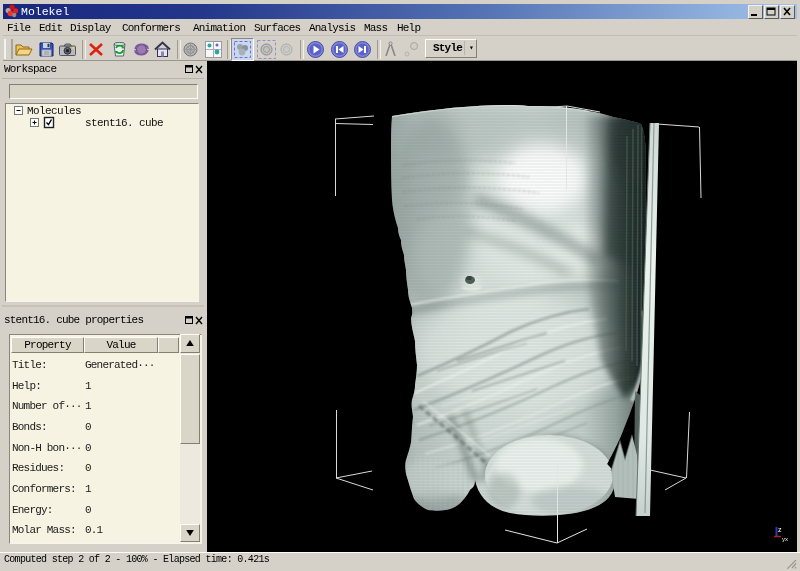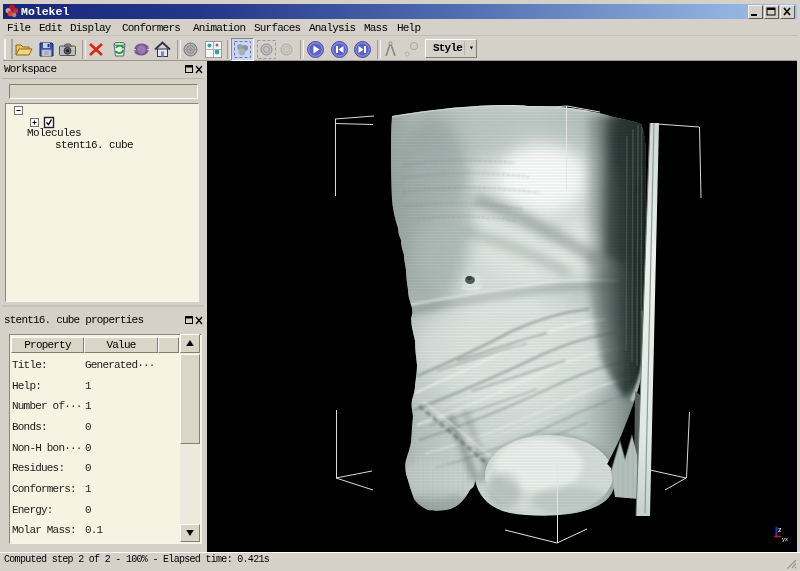--- a/index.html
+++ b/index.html
@@ -2,40 +2,40 @@
 <html><head>
 <meta charset="utf-8">
 <style>
 html,body{margin:0;padding:0;}
 body{width:800px;height:571px;overflow:hidden;background:#d5d1c8;position:relative;
   font-family:"Liberation Mono",monospace;}
 .abs{position:absolute;}
 
 #titlebar{left:3px;top:4px;width:794px;height:15px;
   background:linear-gradient(to right,#17277d 0%,#24378b 25%,#5472b4 60%,#8fb0dd 90%,#a3c0e8 100%);}
-#title-text{left:21px;top:5px;color:#fff;font-size:11.5px;font-weight:bold;letter-spacing:0px;line-height:14px;text-align:right;}
+#title-text{left:21px;top:5px;color:#fff;font-size:11.5px;font-weight:normal;letter-spacing:0px;line-height:14px;text-align:right;}
 .tbtn{top:5px;width:15px;height:14px;background:#d5d1c8;border:1px solid;border-color:#f4f2ee #5a5a5a #5a5a5a #f4f2ee;box-sizing:border-box;}
 .tbtn svg{display:block;margin:0 auto;}
 
 #menubar{left:3px;top:20px;width:794px;height:16px;background:#d5d1c8;color:#000;
   font-size:11px;letter-spacing:-0.8px;line-height:16px;}
 
 #toolbar{left:3px;top:36px;width:794px;height:25px;background:#d5d1c8;border-bottom:1px solid #9a968c;box-sizing:border-box;}
 .ticon{top:40px;width:19px;height:19px;}
 .tsep{top:40px;width:2px;height:19px;border-left:1px solid #a09c92;border-right:1px solid #f2f0ea;}
 .tgrip{left:4px;top:39px;width:5px;height:20px;border-left:2px solid #f4f2ee;border-right:2px solid #a8a49a;}
 
 #dock{left:2px;top:61px;width:204px;height:490px;background:#d5d1c8;}
 .ptitle{color:#000;font-size:11px;letter-spacing:-0.8px;}
 .pframe{background:#f6f3e2;border:1px solid;border-color:#8a867c #f6f4ee #f6f4ee #8a867c;box-sizing:border-box;}
 
 #ws-title{left:4px;top:63px;}
 #ws-combo{left:9px;top:84px;width:189px;height:15px;background:#d8d4c6;border:1px solid;border-color:#84806f #fdfcf8 #fdfcf8 #84806f;box-sizing:border-box;}
 #ws-tree{left:5px;top:103px;width:194px;height:199px;}
-.treetxt{font-size:11px;letter-spacing:-0.6px;color:#111;margin-top:22px;}
+.treetxt{font-size:11px;letter-spacing:-0.6px;color:#111;}
 
 #pr-title{left:4px;top:314px;}
 #pr-table{left:9px;top:334px;width:193px;height:210px;}
 .hbtn{top:337px;height:16px;background:#d9d5c7;border:1px solid;border-color:#fdfcf8 #84806f #84806f #fdfcf8;box-sizing:border-box;color:#000;font-size:11px;letter-spacing:-0.8px;text-align:center;line-height:14px;}
 .prow{font-size:11px;letter-spacing:-0.8px;color:#1a1a1a;}
 
 #statusbar{left:0px;top:552px;width:800px;height:19px;background:#d5d1c8;}
 #status-text{left:4px;top:554px;font-size:10px;letter-spacing:-0.7px;color:#000;}
 
 #view{left:207px;top:61px;width:590px;height:491px;background:#000;}
@@ -212,21 +212,21 @@
 <div class="tsep abs" style="left:377px;"></div>
 </div>
 
 <div id="dock" class="abs"></div>
 
 <div id="ws-title" class="abs ptitle">Workspace</div>
 <div class="abs" style="left:2px;top:78px;width:202px;height:1px;background:#b8b4aa;"></div>
 <div id="ws-combo" class="abs"></div>
 <div id="ws-tree" class="abs pframe"></div>
 <div class="abs treetxt" style="left:27px;top:105px;">Molecules</div>
-<div class="abs treetxt" style="left:55px;top:117px;">stent16. cube</div>
+<div class="abs treetxt" style="left:55px;top:117px;padding-left:30px;">stent16. cube</div>
 
 <svg class="abs" style="left:5px;top:103px;" width="60" height="30" viewBox="0 0 60 30">
  <rect x="9.5" y="3.5" width="8" height="8" fill="#fff" stroke="#777"></rect>
  <line x1="11.5" y1="7.5" x2="15.5" y2="7.5" stroke="#000"></line>
  <rect x="25.5" y="15.5" width="8" height="8" fill="#fff" stroke="#777"></rect>
  <line x1="27.5" y1="19.5" x2="31.5" y2="19.5" stroke="#000"></line>
  <line x1="29.5" y1="17.5" x2="29.5" y2="21.5" stroke="#000"></line>
  <rect x="39.5" y="14.5" width="9" height="10" fill="#fff" stroke="#222" stroke-width="1.4"></rect>
  <path d="M41.5,19.5 L43.5,21.5 L46.5,16.5" fill="none" stroke="#000" stroke-width="1.4"></path>
 </svg>

